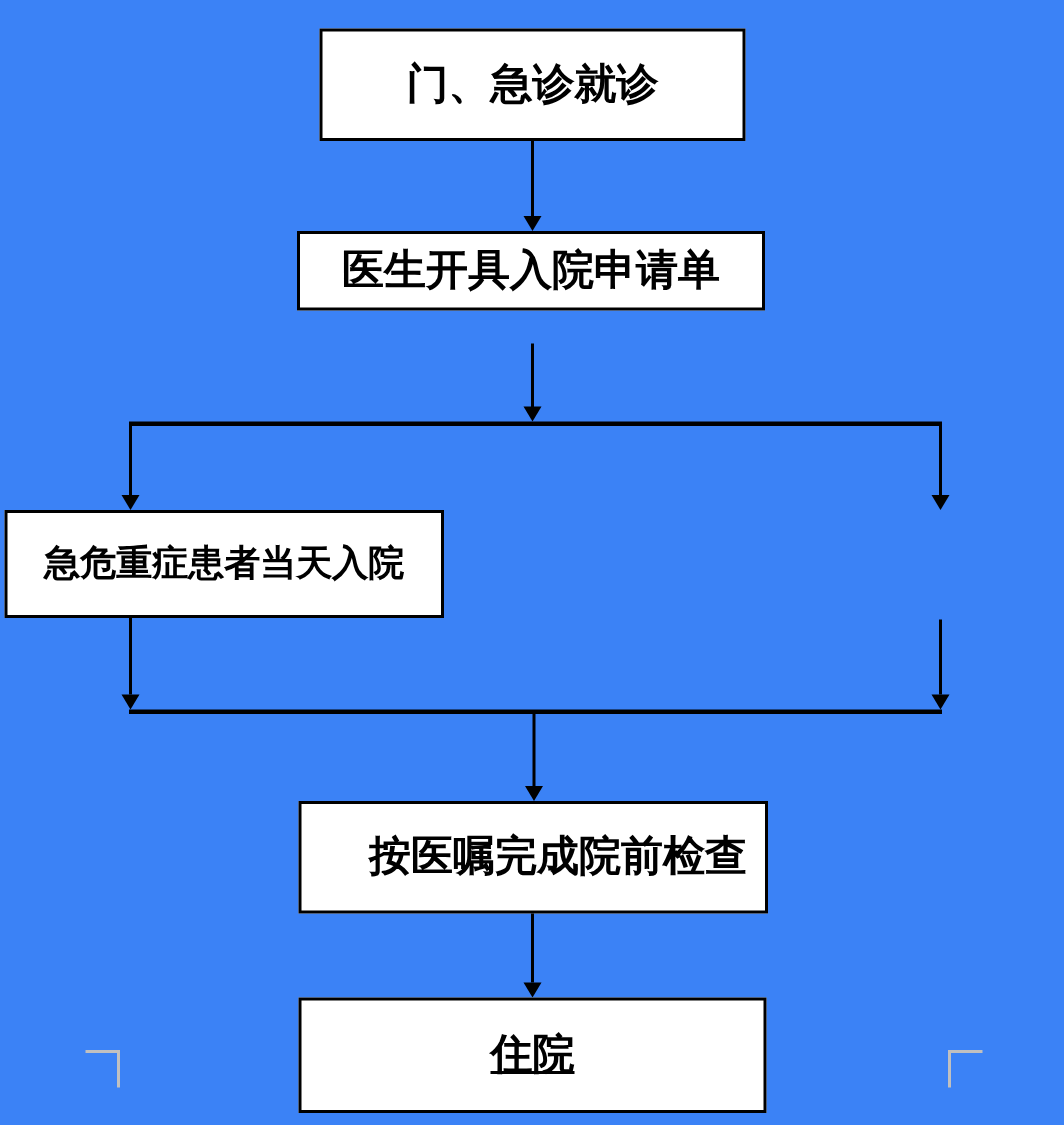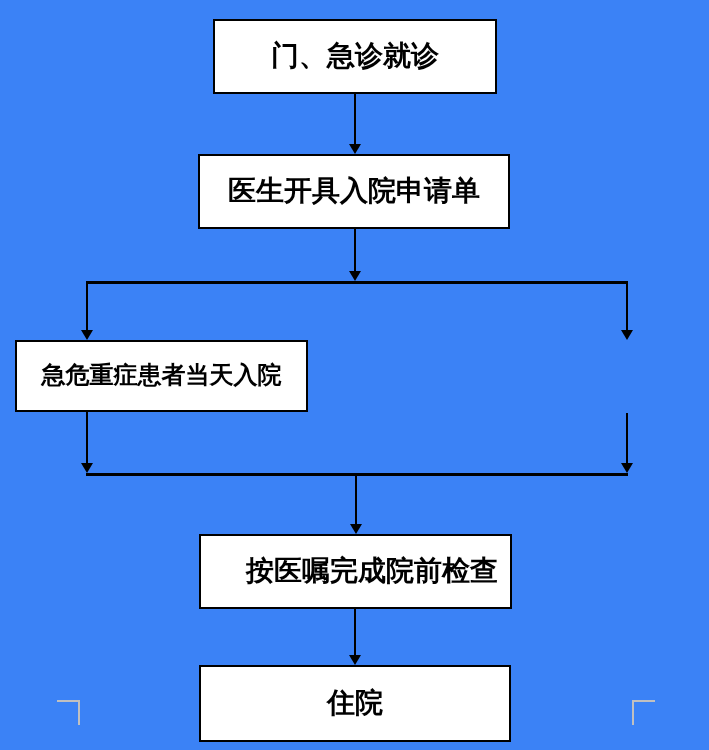--- a/index.html
+++ b/index.html
@@ -68,36 +68,36 @@
 
 <div class="canvas">
 
   <div class="node fs-lg" style="left:213px; top:19px; width:284px; height:75px;">
     <span>门、急诊就诊</span>
   </div>
 
   <div class="vline" style="left:354px; top:94px; height:51px;"></div>
   <div class="arrowhead" style="left:349px; top:144px;"></div>
 
-  <div class="node fs-lg" style="left:198px; top:154px; width:312px; height:75px;">
+  <div class="node fs-lg" style="left:198px; top:154px; width:312px; height:53px;">
     <span>医生开具入院申请单</span>
   </div>
 
   <div class="vline" style="left:354px; top:229px; height:43px;"></div>
   <div class="arrowhead" style="left:349px; top:271px;"></div>
 
   <div class="hbar" style="left:86px; top:281px; width:542px;"></div>
 
   <div class="vline" style="left:86px; top:284px; height:46px;"></div>
   <div class="arrowhead" style="left:81px; top:330px;"></div>
 
   <div class="vline" style="left:626px; top:284px; height:46px;"></div>
   <div class="arrowhead" style="left:621px; top:330px;"></div>
 
-  <div class="node fs-md" style="left:15px; top:340px; width:293px; height:72px;">
+  <div class="node fs-md" style="left:3px; top:340px; width:293px; height:72px;">
     <span>急危重症患者当天入院</span>
   </div>
 
 
   <div class="vline" style="left:86px; top:412px; height:51px;"></div>
   <div class="arrowhead" style="left:81px; top:463px;"></div>
 
   <div class="vline" style="left:626px; top:413px; height:50px;"></div>
   <div class="arrowhead" style="left:621px; top:463px;"></div>
 
@@ -106,20 +106,20 @@
   <div class="vline" style="left:355px; top:476px; height:48px;"></div>
   <div class="arrowhead" style="left:350px; top:524px;"></div>
 
   <div class="node fs-lg" style="left:199px; top:534px; width:313px; height:75px;padding-left:33px;">
     <span>按医嘱完成院前检查</span>
   </div>
 
   <div class="vline" style="left:354px; top:609px; height:46px;"></div>
   <div class="arrowhead" style="left:349px; top:655px;"></div>
 
-  <div class="node fs-lg" style="left:199px; top:665px; width:312px; height:77px;">
+  <div class="node fs-lg" style="left:199px; top:665px; width:312px; height:77px;text-decoration:underline;">
     <span>住院</span>
   </div>
 
   <div class="corner-mark corner-left" style="left:57px; top:700px;"></div>
   <div class="corner-mark corner-right" style="left:632px; top:700px;"></div>
 
 </div>
 
 </body></html>

